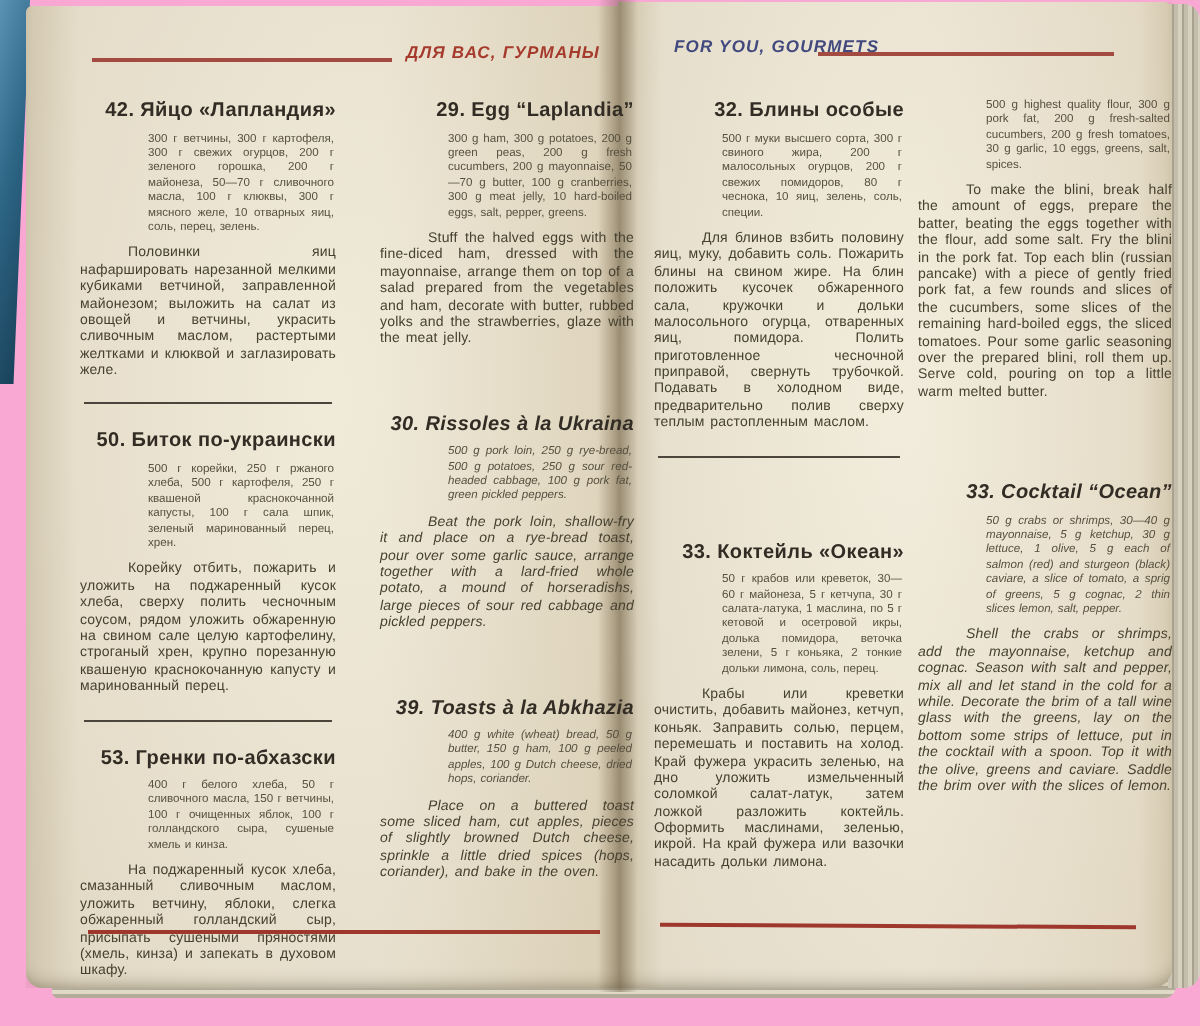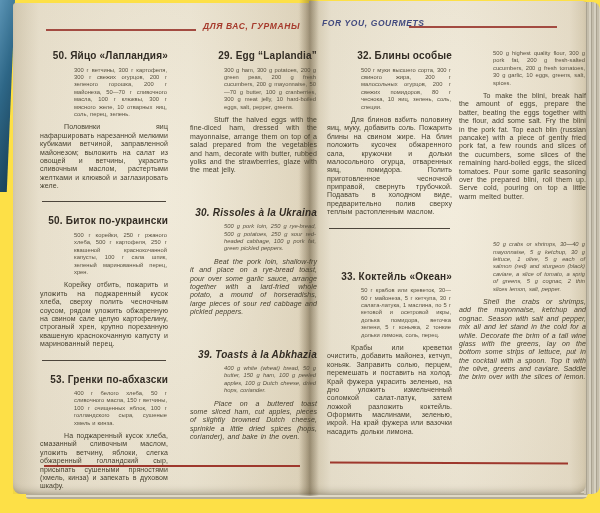--- a/index.html
+++ b/index.html
@@ -1,20 +1,20 @@
 <!DOCTYPE html>
 <html><head>
 <meta charset="utf-8">
 <style>
   html, body { margin: 0; padding: 0; }
   body { background: #727f7b; font-family: "Liberation Sans", sans-serif; }
 
   .stage {
     position: relative; width: 600px; height: 513px;
-    background: #fde047; overflow: hidden;
+    background: #f9a8d4; overflow: hidden;
     -webkit-font-smoothing: antialiased;
   }
 
   
   .cover-strip {
     position: absolute; left: 0; top: 0; width: 15px; height: 192px;
     background: linear-gradient(105deg, #5a93b4 0%, #2e6787 40%, #14384e 100%);
     clip-path: polygon(0 0, 100% 0, 45% 100%, 0 100%);
   }
 
@@ -58,21 +58,21 @@
 
   
   .hdr-rule { position: absolute; height: 1.5px; background: #a34b41; }
   .hdr-rule-left  { left: 46px;  top: 29px; width: 150px; }
   .hdr-rule-right { left: 409px; top: 26px; width: 148px; }
   .hdr-title {
     position: absolute; font-size: 8.5px; font-weight: bold; font-style: italic;
     letter-spacing: .6px; white-space: nowrap;
   }
   .hdr-title-ru { left: 203px; top: 21px; color: #a63a2c; }
-  .hdr-title-en { left: 322px; top: 18px; color: #41497e; }
+  .hdr-title-en { left: 337px; top: 18px; color: #41497e; }
 
   
   .col { position: absolute; top: 50px; }
   .col-1 { left: 40px;  width: 128px; }
   .col-2 { left: 190px; width: 127px; }
   .col-3 { left: 327px; width: 125px; }
   .col-4 { left: 459px; width: 127px; }
 
   .r-head {
     margin: 0 0 5px; font-size: 10px; line-height: 1.15; font-weight: bold;
@@ -116,21 +116,21 @@
   <div class="page page-right"></div>
   <div class="gutter"></div>
 
   <div class="hdr-rule hdr-rule-left"></div>
   <span class="hdr-title hdr-title-ru">ДЛЯ ВАС, ГУРМАНЫ</span>
   <span class="hdr-title hdr-title-en">FOR YOU, GOURMETS</span>
   <div class="hdr-rule hdr-rule-right"></div>
 
   <div class="col col-1 col-ru">
     <article class="recipe">
-      <h3 class="r-head">50. Яйцо «Лапландия»</h3>
+      <h3 class="r-head">42. Яйцо «Лапландия»</h3>
       <p class="r-ingr">300 г ветчины, 300 г картофеля, 300 г свежих огурцов, 200 г зеленого горошка, 200 г майонеза, 50—70 г сливочного масла, 100 г клюквы, 300 г мясного желе, 10 отварных яиц, соль, перец, зелень.</p>
       <p class="r-body">Половинки яиц нафаршировать нарезанной мелкими кубиками ветчиной, заправленной майонезом; выложить на салат из овощей и ветчины, украсить сливочным маслом, растертыми желтками и клюквой и заглазировать желе.</p>
     </article>
     <hr class="sep">
     <article class="recipe">
       <h3 class="r-head">50. Биток по-украински</h3>
       <p class="r-ingr">500 г корейки, 250 г ржаного хлеба, 500 г картофеля, 250 г квашеной краснокочанной капусты, 100 г сала шпик, зеленый маринованный перец, хрен.</p>
       <p class="r-body">Корейку отбить, пожарить и уложить на поджаренный кусок хлеба, сверху полить чесночным соусом, рядом уложить обжаренную на свином сале целую картофелину, строганый хрен, крупно порезанную квашеную краснокочанную капусту и маринованный перец.</p>
     </article>
     <hr class="sep">
@@ -172,20 +172,21 @@
       <p class="r-body">Крабы или креветки очистить, добавить майонез, кетчуп, коньяк. Заправить солью, перцем, перемешать и поставить на холод. Край фужера украсить зеленью, на дно уложить измельченный соломкой салат-латук, затем ложкой разложить коктейль. Оформить маслинами, зеленью, икрой. На край фужера или вазочки насадить дольки лимона.</p>
     </article>
   </div>
 
   <div class="col col-4 col-en">
     <article class="recipe">
       <p class="r-ingr">500 g highest quality flour, 300 g pork fat, 200 g fresh-salted cucumbers, 200 g fresh tomatoes, 30 g garlic, 10 eggs, greens, salt, spices.</p>
       <p class="r-body">To make the blini, break half the amount of eggs, prepare the batter, beating the eggs together with the flour, add some salt. Fry the blini in the pork fat. Top each blin (russian pancake) with a piece of gently fried pork fat, a few rounds and slices of the cucumbers, some slices of the remaining hard-boiled eggs, the sliced tomatoes. Pour some garlic seasoning over the prepared blini, roll them up. Serve cold, pouring on top a little warm melted butter.</p>
     </article>
     <article class="recipe">
+      <h3 class="r-head">33. Cocktail “Ocean”</h3>
       <p class="r-ingr">50 g crabs or shrimps, 30—40 g mayonnaise, 5 g ketchup, 30 g lettuce, 1 olive, 5 g each of salmon (red) and sturgeon (black) caviare, a slice of tomato, a sprig of greens, 5 g cognac, 2 thin slices lemon, salt, pepper.</p>
       <p class="r-body">Shell the crabs or shrimps, add the mayonnaise, ketchup and cognac. Season with salt and pepper, mix all and let stand in the cold for a while. Decorate the brim of a tall wine glass with the greens, lay on the bottom some strips of lettuce, put in the cocktail with a spoon. Top it with the olive, greens and caviare. Saddle the brim over with the slices of lemon.</p>
     </article>
   </div>
 
   <div class="rule-bottom rule-bottom-left"></div>
   <div class="rule-bottom rule-bottom-right"></div>
 
 </div>
 

